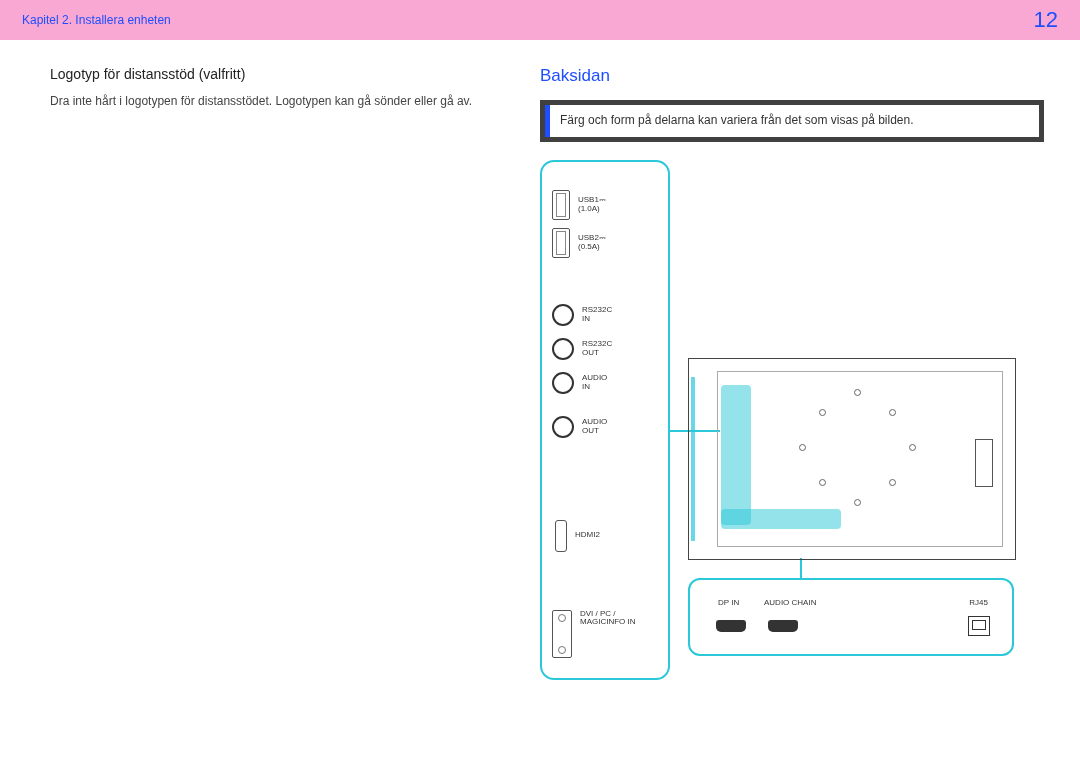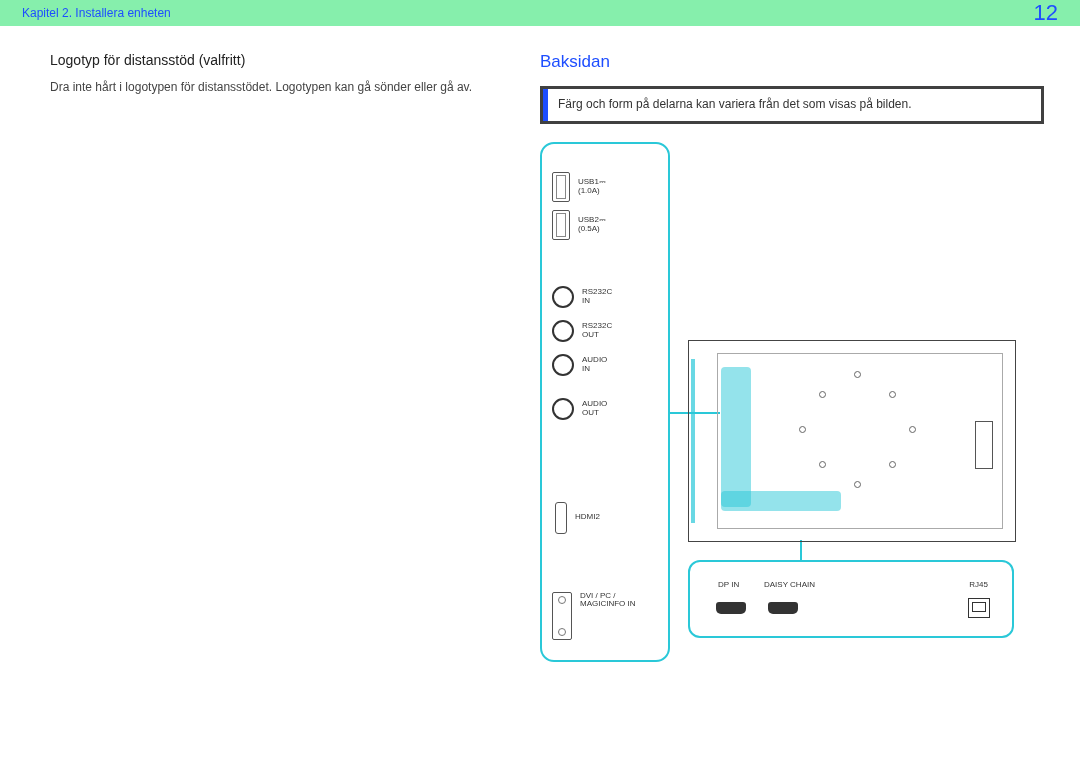--- a/index.html
+++ b/index.html
@@ -9,23 +9,23 @@
     height: 763px;
     font-family: Arial, Helvetica, sans-serif;
     background: #fff;
     color: #333;
     font-size: 13px;
   }
   .header {
     display: flex;
     justify-content: space-between;
     align-items: center;
-    background: #86efac;
+    background: #f9a8d4;
     height: 26px;
-    padding: 0 22px;
+    padding: 7px 22px;
   }
   .header-left {
     color: #1e4eff;
     font-size: 12px;
   }
   .header-right {
     color: #1e4eff;
     font-size: 22px;
     font-weight: 400;
   }
@@ -53,21 +53,21 @@
   }
   .h2 {
     font-size: 17px;
     color: #1e4eff;
     font-weight: 500;
     margin: 0 0 14px 0;
   }
   .note-box {
     display: flex;
     align-items: stretch;
-    border: 3px solid #404040;
+    border: 5px solid #404040;
     margin-bottom: 18px;
   }
   .note-bar {
     width: 5px;
     background: #1e4eff;
     flex-shrink: 0;
   }
   .note-text {
     font-size: 12px;
     padding: 8px 10px;
@@ -341,21 +341,21 @@
         <div class="vesa-dot" style="left:200px;top:120px;"></div>
         <div class="vesa-dot" style="left:110px;top:85px;"></div>
         <div class="vesa-dot" style="left:220px;top:85px;"></div>
         <div class="vesa-dot" style="left:165px;top:30px;"></div>
         <div class="vesa-dot" style="left:165px;top:140px;"></div>
         <div class="power-block"></div>
       </div>
 
       <div class="bottom-panel">
         <div class="bp-label" style="left:28px;">DP IN</div>
-        <div class="bp-label" style="left:74px;">DAISY CHAIN</div>
+        <div class="bp-label" style="left:74px;">AUDIO CHAIN</div>
         <div class="bp-label" style="right:24px;">RJ45</div>
         <div class="dp-icon" style="left:26px;"></div>
         <div class="dp-icon" style="left:78px;"></div>
         <div class="rj45-icon" style="right:22px;"></div>
       </div>
 
     </div>
   </div>
 </div>
 

